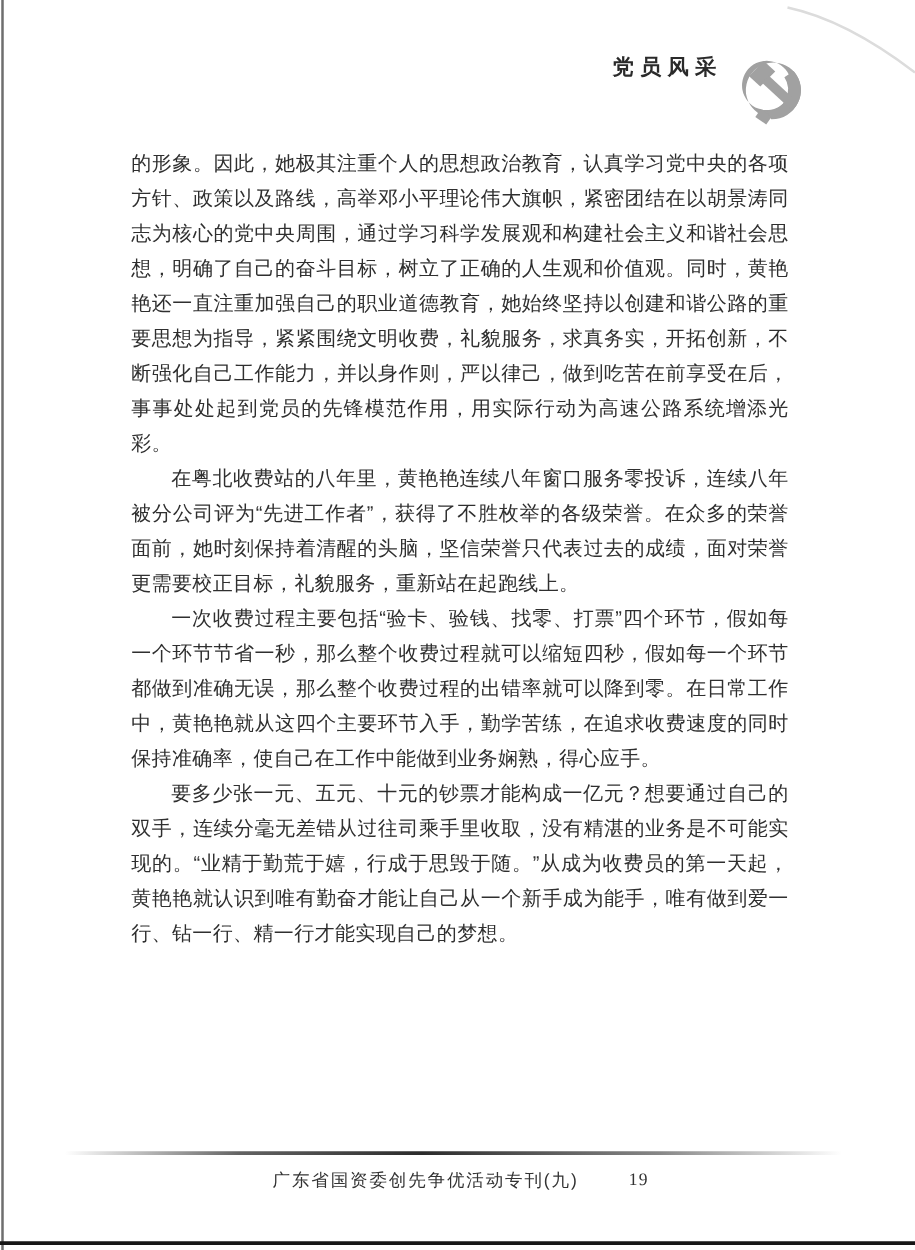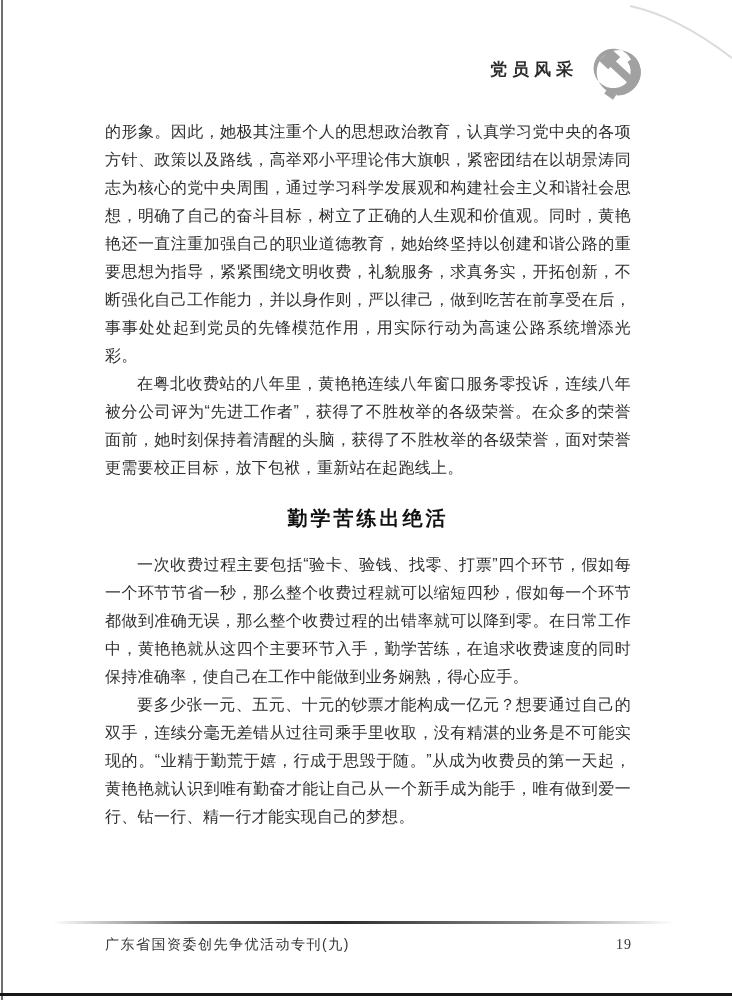--- a/index.html
+++ b/index.html
@@ -17,21 +17,21 @@
   }
   .scan-edge-bottom {
     position: absolute; left: 0; bottom: 4px; width: 100%; height: 3px;
     background: #161616;
   }
   .scan-corner-arc { position: absolute; top: 0; right: 0; }
 
   
   .header {
     position: absolute; top: 42px; right: 88px;
-    display: flex; align-items: center; gap: 8px;
+    display: flex; align-items: flex-start; gap: 8px;
   }
   .header-title {
     font-size: 17px; letter-spacing: 5px; color: #2a2a2a; font-weight: 600;
     white-space: nowrap; padding-bottom: 4px;
   }
   .emblem { width: 58px; height: 58px; transform: rotate(-10deg); }
 
   
   .content {
     position: absolute; left: 105px; top: 118px; width: 526px;
@@ -52,21 +52,21 @@
   
   .footer-rule {
     position: absolute; top: 921px; left: 52px; width: 634px; height: 3px;
     background: linear-gradient(to right,
       rgba(90,90,90,0) 0%, rgba(60,60,60,.8) 22%, #2b2b2b 45%,
       rgba(70,70,70,.65) 75%, rgba(130,130,130,0) 98%);
     border-radius: 2px;
   }
   .footer-row {
     position: absolute; top: 936px; left: 105px; right: 100px;
-    display: flex; justify-content: space-between; align-items: center;
+    display: flex; justify-content: center; align-items: center;
     font-size: 14px; color: #333; gap: 40px;
   }
   .footer-pub { letter-spacing: 1.5px; }
   .footer-page { letter-spacing: 1px; font-family: Liberation Serif, serif; }
 </style>
 </head>
 <body>
 
 <div class="scan-edge-left"></div>
 <div class="scan-edge-bottom"></div>
@@ -86,22 +86,21 @@
 
       <path d="M26,28 l24,-17 13,17 -24,17 Z"></path>
 
       <path d="M42,40 l11,-8 32,42 -11,8 Z"></path>
     </g>
   </svg>
 </div>
 
 <div class="content">
   <p>的形象。因此，她极其注重个人的思想政治教育，认真学习党中央的各项方针、政策以及路线，高举邓小平理论伟大旗帜，紧密团结在以胡景涛同志为核心的党中央周围，通过学习科学发展观和构建社会主义和谐社会思想，明确了自己的奋斗目标，树立了正确的人生观和价值观。同时，黄艳艳还一直注重加强自己的职业道德教育，她始终坚持以创建和谐公路的重要思想为指导，紧紧围绕文明收费，礼貌服务，求真务实，开拓创新，不断强化自己工作能力，并以身作则，严以律己，做到吃苦在前享受在后，事事处处起到党员的先锋模范作用，用实际行动为高速公路系统增添光彩。</p>
-  <p class="indent">在粤北收费站的八年里，黄艳艳连续八年窗口服务零投诉，连续八年被分公司评为“先进工作者”，获得了不胜枚举的各级荣誉。在众多的荣誉面前，她时刻保持着清醒的头脑，获得了不胜枚举的各级荣誉，面对荣誉更需要校正目标，放下包袱，重新站在起跑线上。</p>
-  <h2 class="section-heading">勤学苦练出绝活</h2>
+  <p class="indent">在粤北收费站的八年里，黄艳艳连续八年窗口服务零投诉，连续八年被分公司评为“先进工作者”，获得了不胜枚举的各级荣誉。在众多的荣誉面前，她时刻保持着清醒的头脑，坚信荣誉只代表过去的成绩，面对荣誉更需要校正目标，礼貌服务，重新站在起跑线上。</p>
   <p class="indent">一次收费过程主要包括“验卡、验钱、找零、打票”四个环节，假如每一个环节节省一秒，那么整个收费过程就可以缩短四秒，假如每一个环节都做到准确无误，那么整个收费过程的出错率就可以降到零。在日常工作中，黄艳艳就从这四个主要环节入手，勤学苦练，在追求收费速度的同时保持准确率，使自己在工作中能做到业务娴熟，得心应手。</p>
   <p class="indent">要多少张一元、五元、十元的钞票才能构成一亿元？想要通过自己的双手，连续分毫无差错从过往司乘手里收取，没有精湛的业务是不可能实现的。“业精于勤荒于嬉，行成于思毁于随。”从成为收费员的第一天起，黄艳艳就认识到唯有勤奋才能让自己从一个新手成为能手，唯有做到爱一行、钻一行、精一行才能实现自己的梦想。</p>
 </div>
 
 <div class="footer-rule"></div>
 <div class="footer-row">
   <span class="footer-pub">广东省国资委创先争优活动专刊(九)</span>
   <span class="footer-page">19</span>
 </div>
 

